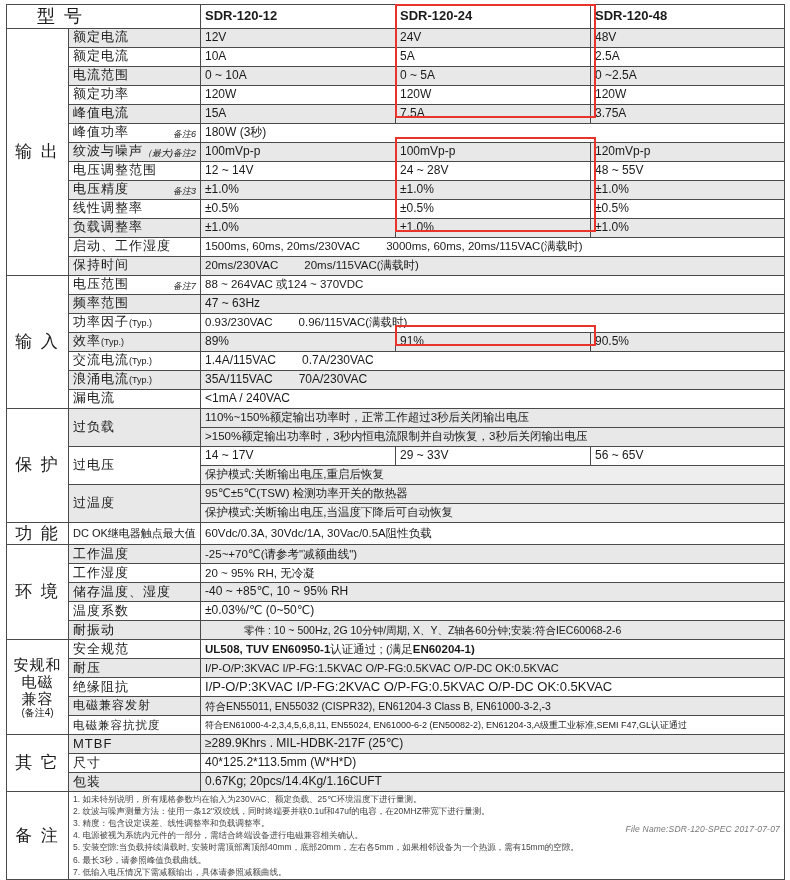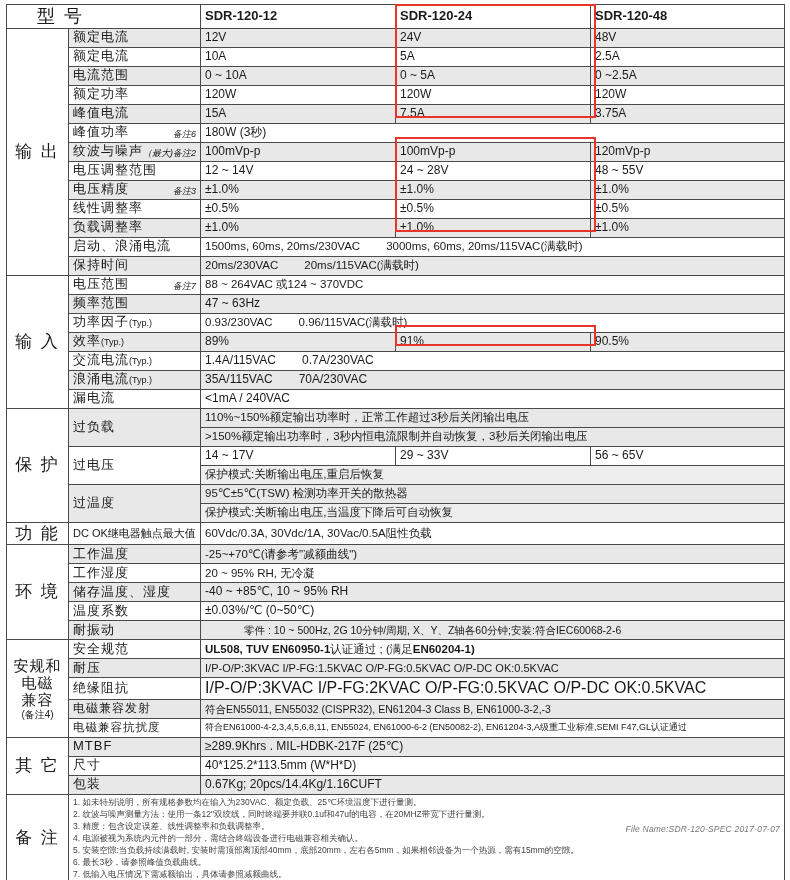--- a/index.html
+++ b/index.html
@@ -204,21 +204,21 @@
         <td class="val">±0.5%</td>
         <td class="val">±0.5%</td>
       </tr>
       <tr>
         <td class="param zebra">负载调整率</td>
         <td class="val zebra">±1.0%</td>
         <td class="val zebra">±1.0%</td>
         <td class="val zebra">±1.0%</td>
       </tr>
       <tr>
-        <td class="param">启动、浪涌电流</td>
+        <td class="param">启动、工作湿度</td>
         <td class="val cjk" colspan="3">
           <span>1500ms, 60ms, 20ms/230VAC</span><span class="sp"></span><span>3000ms, 60ms, 20ms/115VAC(满载时)</span>
         </td>
       </tr>
       <tr>
         <td class="param zebra">保持时间</td>
         <td class="val cjk zebra" colspan="3">
           <span>20ms/230VAC</span><span class="sp"></span><span>20ms/115VAC(满载时)</span>
         </td>
       </tr>
@@ -336,21 +336,21 @@
         <td class="val cjk" colspan="3">
           <span class="b">UL508, TUV EN60950-1</span><span>认证通过 ; (满足</span><span class="b">EN60204-1)</span>
         </td>
       </tr>
       <tr>
         <td class="param zebra">耐压</td>
         <td class="val zebra" colspan="3" style="font-size:11px;">I/P-O/P:3KVAC    I/P-FG:1.5KVAC    O/P-FG:0.5KVAC    O/P-DC OK:0.5KVAC</td>
       </tr>
       <tr>
         <td class="param">绝缘阻抗</td>
-        <td class="val" colspan="3" style="font-size:16px;">I/P-O/P:3KVAC    I/P-FG:2KVAC    O/P-FG:0.5KVAC    O/P-DC OK:0.5KVAC</td>
+        <td class="val" colspan="3" style="font-size:13px;">I/P-O/P:3KVAC    I/P-FG:2KVAC    O/P-FG:0.5KVAC    O/P-DC OK:0.5KVAC</td>
       </tr>
       <tr>
         <td class="param zebra" style="font-size:12px;">电磁兼容发射</td>
         <td class="val cjk zebra" colspan="3" style="font-size:10.5px;">符合EN55011, EN55032 (CISPR32), EN61204-3 Class B, EN61000-3-2,-3</td>
       </tr>
       <tr>
         <td class="param" style="font-size:11.5px;">电磁兼容抗扰度</td>
         <td class="val cjk" colspan="3" style="font-size:9px;">符合EN61000-4-2,3,4,5,6,8,11, EN55024, EN61000-6-2 (EN50082-2), EN61204-3,A级重工业标准,SEMI F47,GL认证通过</td>
       </tr>
 

